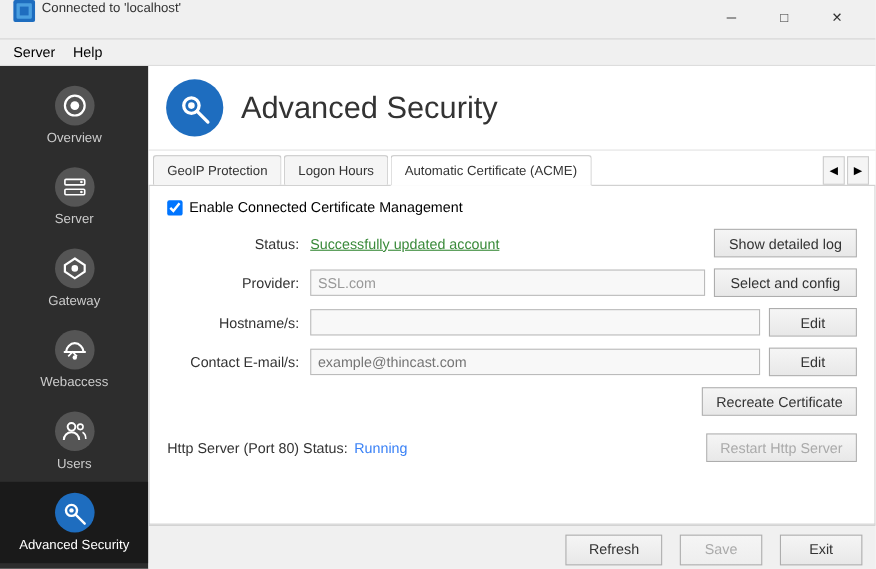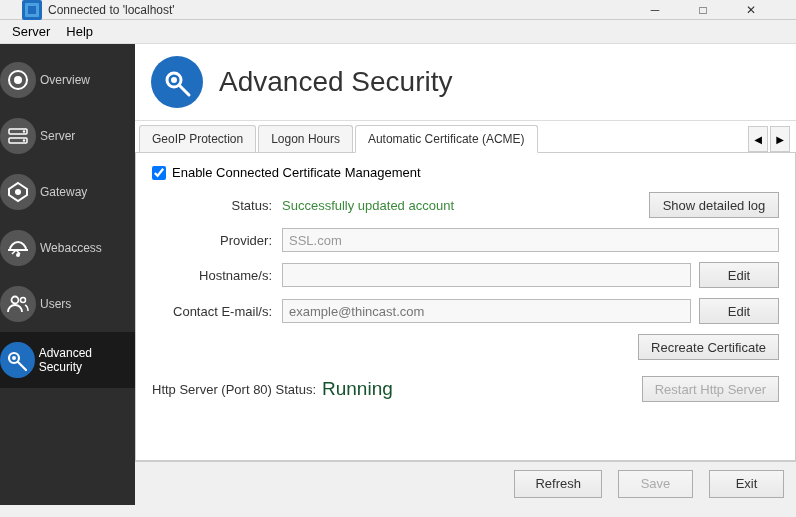--- a/index.html
+++ b/index.html
@@ -11,23 +11,22 @@
       height: 517px;
       overflow: hidden;
       user-select: none;
     }
 
     
     .titlebar {
       background: #f0f0f0;
       border-bottom: 1px solid #ccc;
       display: flex;
-      align-items: center;
-      height: 20px;
-      padding: 0 22px;
+      height: 36px;
+      padding: 0 12px;
     }
     .titlebar-icon {
       width: 20px;
       height: 20px;
       margin-right: 6px;
     }
     .titlebar-title {
       flex: 1;
       font-size: 12px;
       color: #333;
@@ -74,21 +73,21 @@
     
     .sidebar {
       width: 135px;
       background: #2d2d2d;
       display: flex;
       flex-direction: column;
       padding-top: 8px;
     }
     .sidebar-item {
       display: flex;
-      flex-direction: row;
+      flex-direction: column;
       align-items: center;
       padding: 10px 0;
       cursor: pointer;
       color: #ccc;
       font-size: 12px;
       gap: 4px;
     }
     .sidebar-item.active { background: #1a1a1a; color: white; }
     .sidebar-icon {
       width: 36px;
@@ -220,20 +219,21 @@
       border: 1px solid #bbb;
       font-size: 13px;
       height: 24px;
       background: #f8f8f8;
       color: #999;
     }
     .form-field .status-text {
       color: #3a8a3a;
       font-size: 13px;
       padding: 3px 0;
+      text-decoration: underline;
     }
     .form-action {
       margin-left: 8px;
     }
 
     .btn {
       padding: 4px 12px;
       border: 1px solid #adadad;
       background: linear-gradient(to bottom, #f5f5f5, #e8e8e8);
       cursor: pointer;
@@ -257,22 +257,22 @@
       display: flex;
       align-items: center;
       margin-top: 16px;
     }
     .http-status-label {
       color: #333;
       font-size: 13px;
       margin-right: 6px;
     }
     .http-status-value {
-      color: #14532d;
-      font-size: 19px;
+      color: #3b82f6;
+      font-size: 13px;
       flex: 1;
     }
 
     
     .bottom-bar {
       background: #f0f0f0;
       border-top: 1px solid #ccc;
       display: flex;
       justify-content: flex-end;
       align-items: center;
@@ -425,20 +425,23 @@
         <div class="form-action">
           <button class="btn btn-wide">Show detailed log</button>
         </div>
       </div>
 
       <div class="form-row">
         <div class="form-label">Provider:</div>
         <div class="form-field">
           <input type="text" readonly="" value="SSL.com" style="">
         </div>
+        <div class="form-action">
+          <button class="btn btn-wide">Select and config</button>
+        </div>
       </div>
 
       <div class="form-row">
         <div class="form-label">Hostname/s:</div>
         <div class="form-field">
           <input type="text" style="">
         </div>
         <div class="form-action">
           <button class="btn">Edit</button>
         </div>

